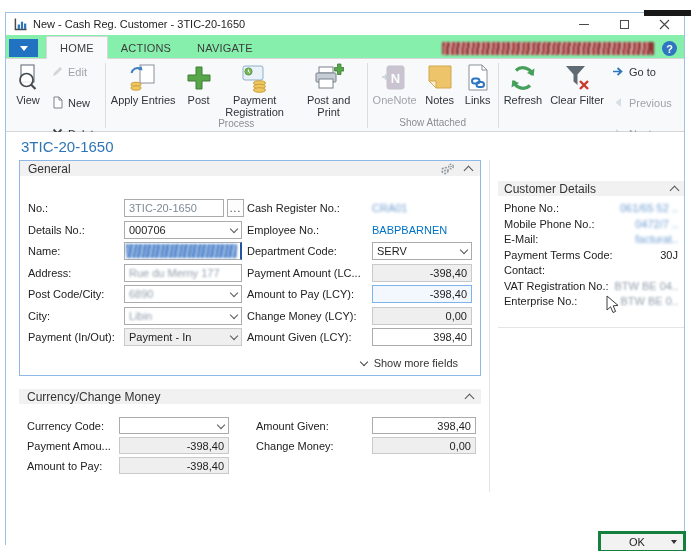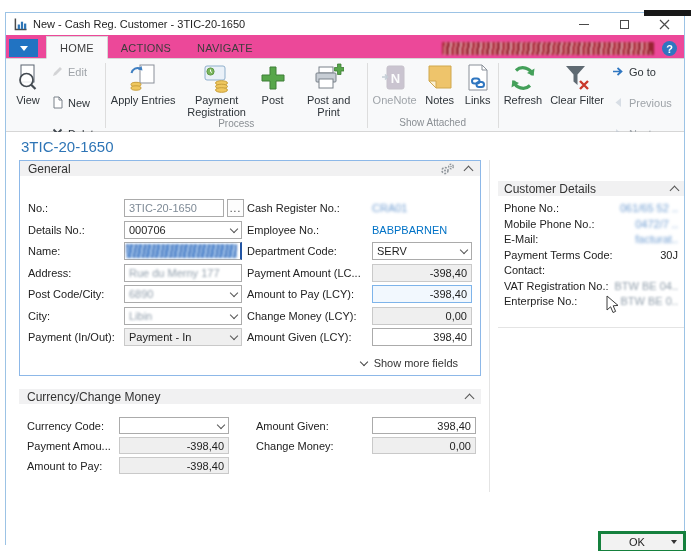--- a/index.html
+++ b/index.html
@@ -12,21 +12,21 @@
 
   
   .titlebar { height:22px; display:flex; align-items:center; padding-left:8px; }
   .title-text { margin-left:6px; font-size:11px; color:#1e1e1e; }
   .win-controls { margin-left:auto; display:flex; height:100%; }
   .win-btn { width:40px; height:100%; display:flex; align-items:center; justify-content:center; }
   .min-glyph { width:10px; height:1px; background:#4a4a4a; }
   .max-glyph { width:9px; height:9px; border:1px solid #4a4a4a; }
 
   
-  .tabrow { position:relative; height:24px; display:flex; align-items:flex-end; background:#ec4899; border-bottom:1px solid #D6D6D6; }
+  .tabrow { position:relative; height:24px; display:flex; align-items:flex-end; background:#86efac; border-bottom:1px solid #D6D6D6; }
   .app-menu { position:absolute; left:3px; top:4px; width:29px; height:18px; background:#2173C2; display:flex; align-items:center; justify-content:center; }
   .app-menu .tri { width:0; height:0; border-left:4px solid transparent; border-right:4px solid transparent; border-top:5px solid #fff; }
   .tabs { display:flex; margin-left:40px; height:100%; align-items:flex-end; }
   .tab { padding:5px 13px 4px; font-size:11px; color:#3c3c3c; letter-spacing:.2px; }
   .tab.selected { background:#F8F9FA; border:1px solid #D6D6D6; border-bottom:1px solid #F8F9FA; margin-bottom:-1px; }
   .redact-red { position:absolute; right:30px; top:7px; width:212px; height:13px; border-radius:1px;
     background:repeating-linear-gradient(97deg,#a42a33 0 3px,#d98a8a 3px 5px,#8f1f28 5px 8px,#e3b9b9 8px 10px);
     filter:blur(1.1px); opacity:.9; border-right:3px solid #8f1f28; }
   .help-btn { position:absolute; right:7px; top:6px; width:15px; height:15px; border-radius:50%; background:#2F76C0; color:#fff;
     font-size:11px; font-weight:bold; display:flex; align-items:center; justify-content:center; }
@@ -194,34 +194,34 @@
               <rect x="12" y="2" width="14" height="18" fill="#fff" stroke="#8A9099"></rect>
               <path d="M3.5 10 a6.5 6.5 0 0 1 9 -4.5" fill="none" stroke="#3F7FC1" stroke-width="2"></path>
               <path d="M13.5 3 l1 4.5 -4.6 -1 z" fill="#3F7FC1"></path>
               <ellipse cx="8" cy="21.5" rx="5" ry="2.2" fill="#EFC75E" stroke="#C89F3C"></ellipse>
               <ellipse cx="8" cy="25" rx="5" ry="2.2" fill="#EFC75E" stroke="#C89F3C"></ellipse>
             </svg>
             <span class="rlabel">Apply Entries</span>
           </div>
           <div class="rbtn-lg">
             <svg class="ric" viewBox="0 0 30 30">
+              <path d="M12 4 h6 v8 h8 v6 h-8 v8 h-6 v-8 h-8 v-6 h8 z" fill="#57A64A" stroke="#3F7F36"></path>
+            </svg>
+            <span class="rlabel">Post</span>
+          </div>
+          <div class="rbtn-lg">
+            <svg class="ric" viewBox="0 0 30 30">
               <rect x="3" y="3" width="20" height="14" rx="2" fill="#EAF1F8" stroke="#8FAFCB"></rect>
               <circle cx="8.5" cy="8.5" r="3.6" fill="#7CB65E" stroke="#5E9A44"></circle>
               <path d="M8.5 6.5 v2 l1.5 1" stroke="#fff" stroke-width="1" fill="none"></path>
               <ellipse cx="19.5" cy="20" rx="6" ry="2.3" fill="#EFC75E" stroke="#C89F3C"></ellipse>
               <ellipse cx="19.5" cy="23.5" rx="6" ry="2.3" fill="#EFC75E" stroke="#C89F3C"></ellipse>
               <ellipse cx="19.5" cy="27" rx="6" ry="2.3" fill="#EFC75E" stroke="#C89F3C"></ellipse>
             </svg>
             <span class="rlabel">Payment Registration</span>
-          </div>
-          <div class="rbtn-lg">
-            <svg class="ric" viewBox="0 0 30 30">
-              <path d="M12 4 h6 v8 h8 v6 h-8 v8 h-6 v-8 h-8 v-6 h8 z" fill="#57A64A" stroke="#3F7F36"></path>
-            </svg>
-            <span class="rlabel">Post</span>
           </div>
           <div class="rbtn-lg">
             <svg class="ric" viewBox="0 0 30 30">
               <rect x="5" y="4" width="14" height="6" fill="#fff" stroke="#7A828A"></rect>
               <rect x="2" y="10" width="20" height="9" rx="1" fill="#C7CDD4" stroke="#7A828A"></rect>
               <rect x="5" y="16" width="14" height="9" fill="#fff" stroke="#7A828A"></rect>
               <path d="M23.5 1 h3.5 v3.5 h3 v3.5 h-3 v3.5 h-3.5 v-3.5 h-3 v-3.5 h3 z" fill="#57A64A" stroke="#3F7F36" stroke-width=".8"></path>
             </svg>
             <span class="rlabel">Post and Print</span>
           </div>

